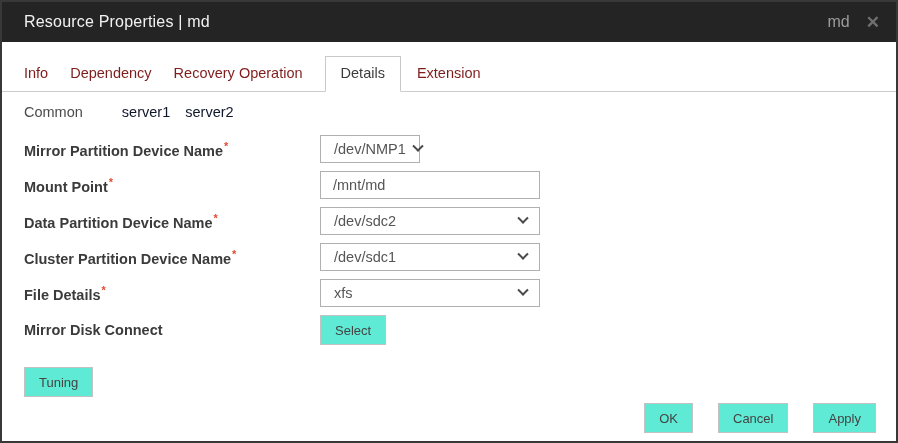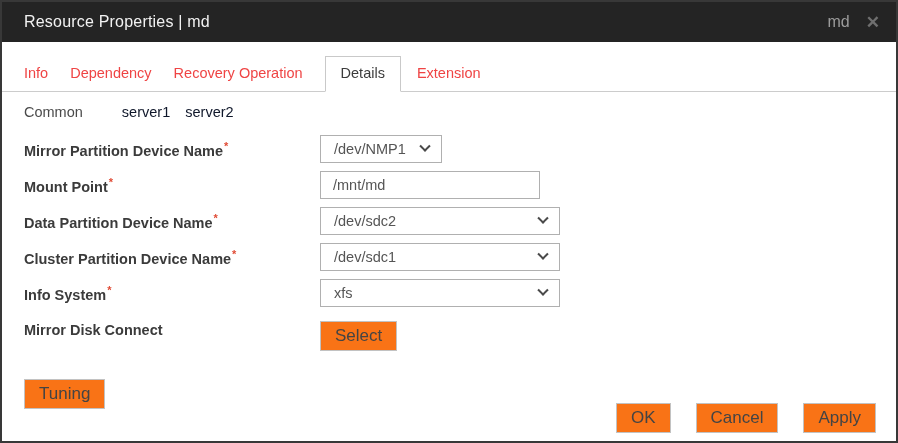--- a/index.html
+++ b/index.html
@@ -24,21 +24,21 @@
   .titlebar .resource { color: #9b9b9b; font-size: 16px; margin-right: 16px; }
   .titlebar .close { color: #6f6f6f; font-size: 17px; font-weight: bold; cursor: pointer; line-height: 1; }
   
   .tabbar {
     display: flex; align-items: flex-end;
     margin-top: 14px; padding: 0 0 0 22px;
     border-bottom: 1px solid #cccccc;
   }
   .tab {
     font-size: 14.5px; line-height: 17px;
-    color: #ef4444; padding: 8px 0 9px; margin-right: 22px;
+    color: #7f1d1d; padding: 8px 0 9px; margin-right: 22px;
     cursor: pointer; white-space: nowrap;
   }
   .tab.active {
     color: #3c3c3c; background: #fff;
     border: 1px solid #c9c9c9; border-bottom: 1px solid #ffffff;
     padding: 8px 15px 9px; margin-bottom: -1px; margin-right: 16px;
   }
   
   .subnav { padding: 11px 22px 12px; font-size: 14.5px; line-height: 18px; }
   .subnav .common { color: #4a4a4a; margin-right: 35px; }
@@ -52,37 +52,37 @@
     white-space: nowrap;
   }
   .req { color: #e04b35; font-size: 11px; vertical-align: super; margin-left: 1px; }
   .select {
     height: 28px; border: 1px solid #b0b0b0; background: #fff;
     display: flex; align-items: center;
     color: #555; font-size: 14.5px;
     padding: 0 12px 0 13px; cursor: pointer;
   }
   .select .val { flex: 1; white-space: nowrap; }
-  .select.narrow { width: 122px; }
-  .select.wide { width: 240px; }
+  .select.narrow { width: 100px; }
+  .select.wide { width: 220px; }
   .chev {
     width: 8px; height: 8px; flex: 0 0 auto;
     border-right: 2px solid #4a4a4a; border-bottom: 2px solid #4a4a4a;
     transform: rotate(45deg) translate(-2px, -2px);
     margin-left: 8px;
   }
   .tinput {
     width: 220px; height: 28px; border: 1px solid #b0b0b0;
     color: #555; font-size: 14.5px; padding: 0 12px;
     font-family: "Liberation Sans", sans-serif; outline: none; background:#fff;
   }
   .btn {
-    border: 1px solid #c2c2c2; background: #f97316; color: #444;
-    font-size: 17px; height: 30px; padding: 0 14px;
-    font-family: "Liberation Sans", sans-serif; cursor: pointer; white-space: nowrap; margin-top: 12px;
+    border: 1px solid #c2c2c2; background: #5eead4; color: #444;
+    font-size: 13px; height: 30px; padding: 0 14px;
+    font-family: "Liberation Sans", sans-serif; cursor: pointer; white-space: nowrap;
   }
   .tuning-row { padding: 14px 22px 0; }
   
   .footer {
     position: absolute; right: 20px; bottom: 8px;
     display: flex; gap: 25px;
   }
 </style>
 </head>
 <body>
@@ -134,21 +134,21 @@
 
     <div class="frow">
       <span class="flabel"><span>Cluster Partition Device Name</span><span class="req">*</span></span>
       <div class="select wide">
         <span class="val">/dev/sdc1</span>
         <span class="chev"></span>
       </div>
     </div>
 
     <div class="frow">
-      <span class="flabel"><span>Info System</span><span class="req">*</span></span>
+      <span class="flabel"><span>File Details</span><span class="req">*</span></span>
       <div class="select wide">
         <span class="val">xfs</span>
         <span class="chev"></span>
       </div>
     </div>
 
     <div class="frow button-row">
       <span class="flabel"><span>Mirror Disk Connect</span></span>
       <button class="btn">Select</button>
     </div>

